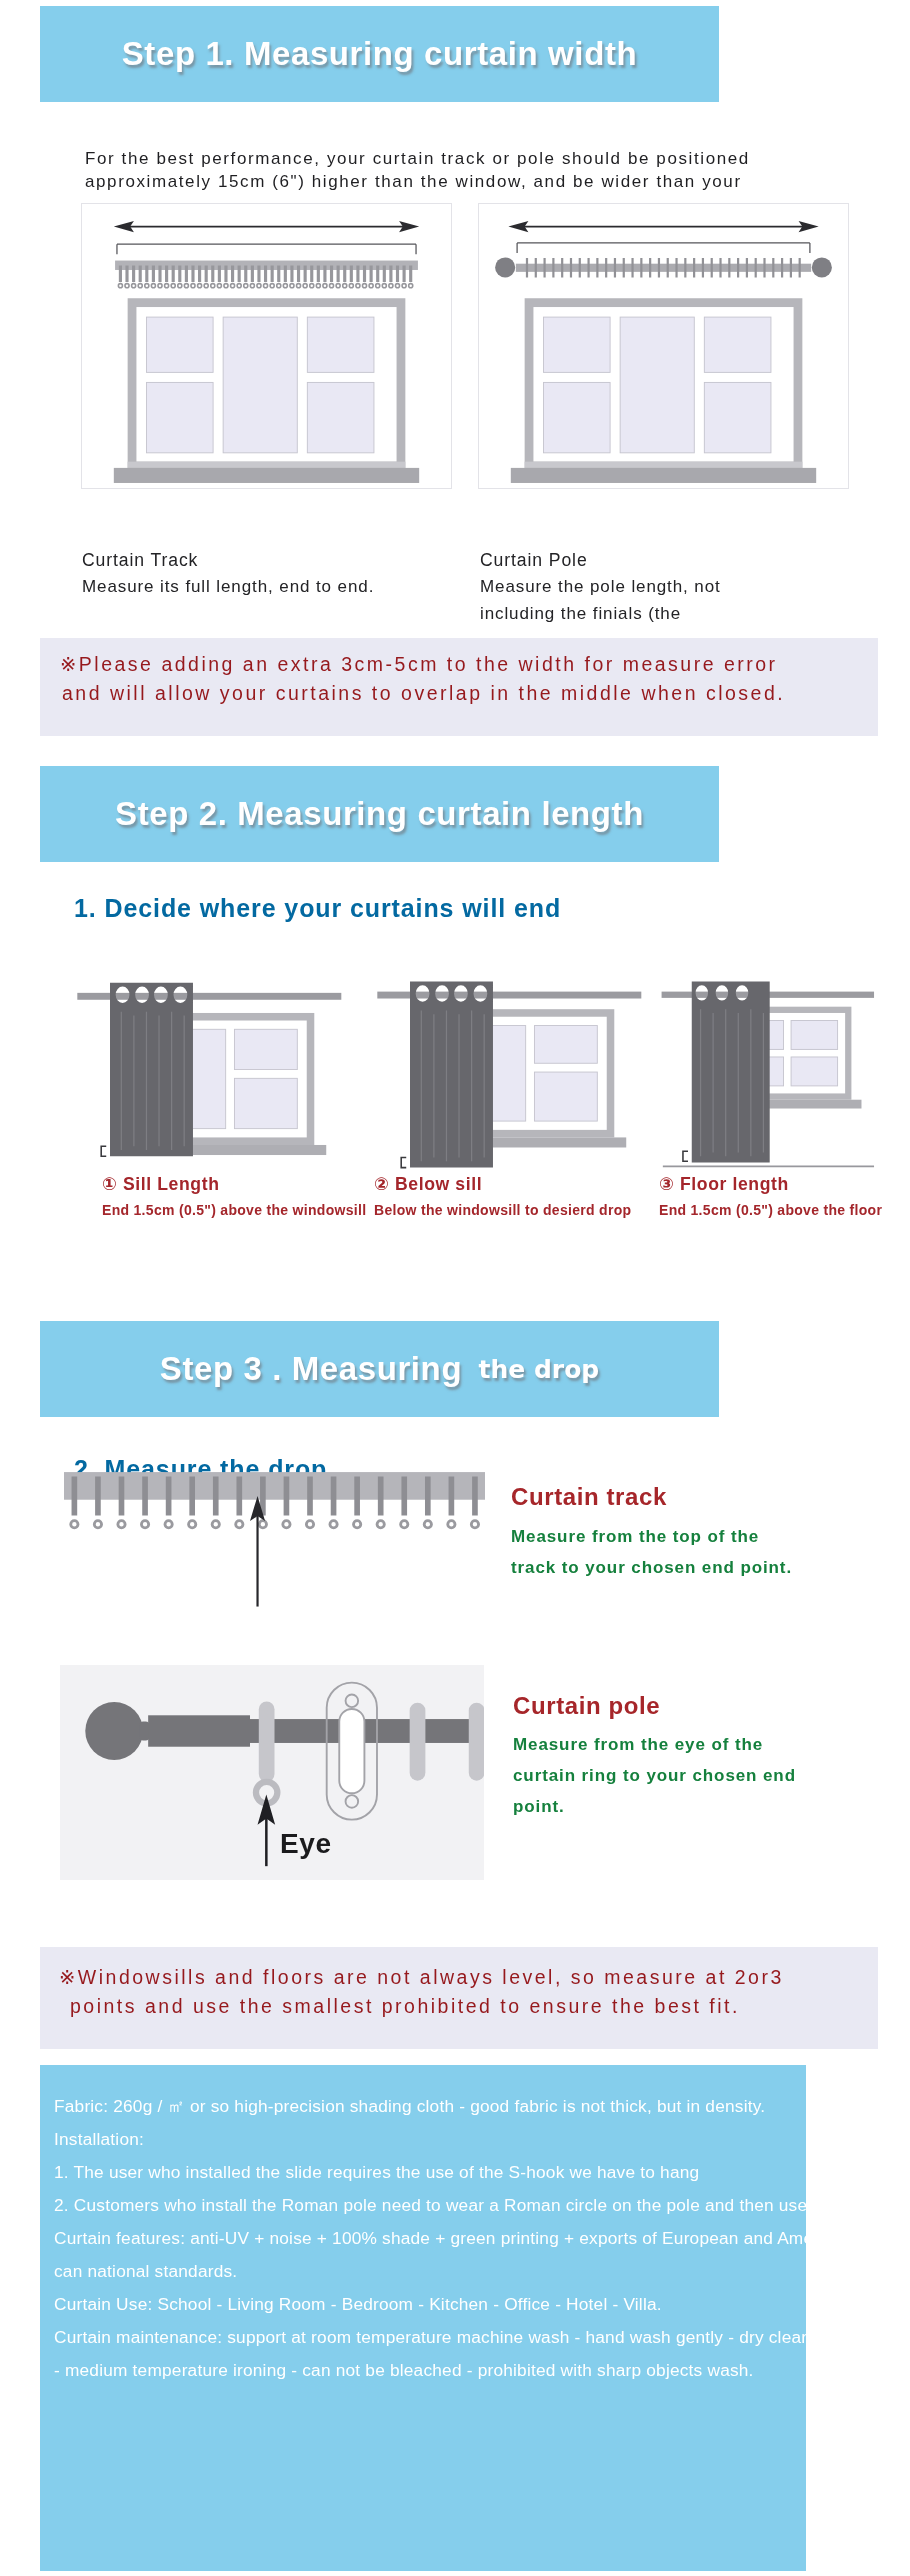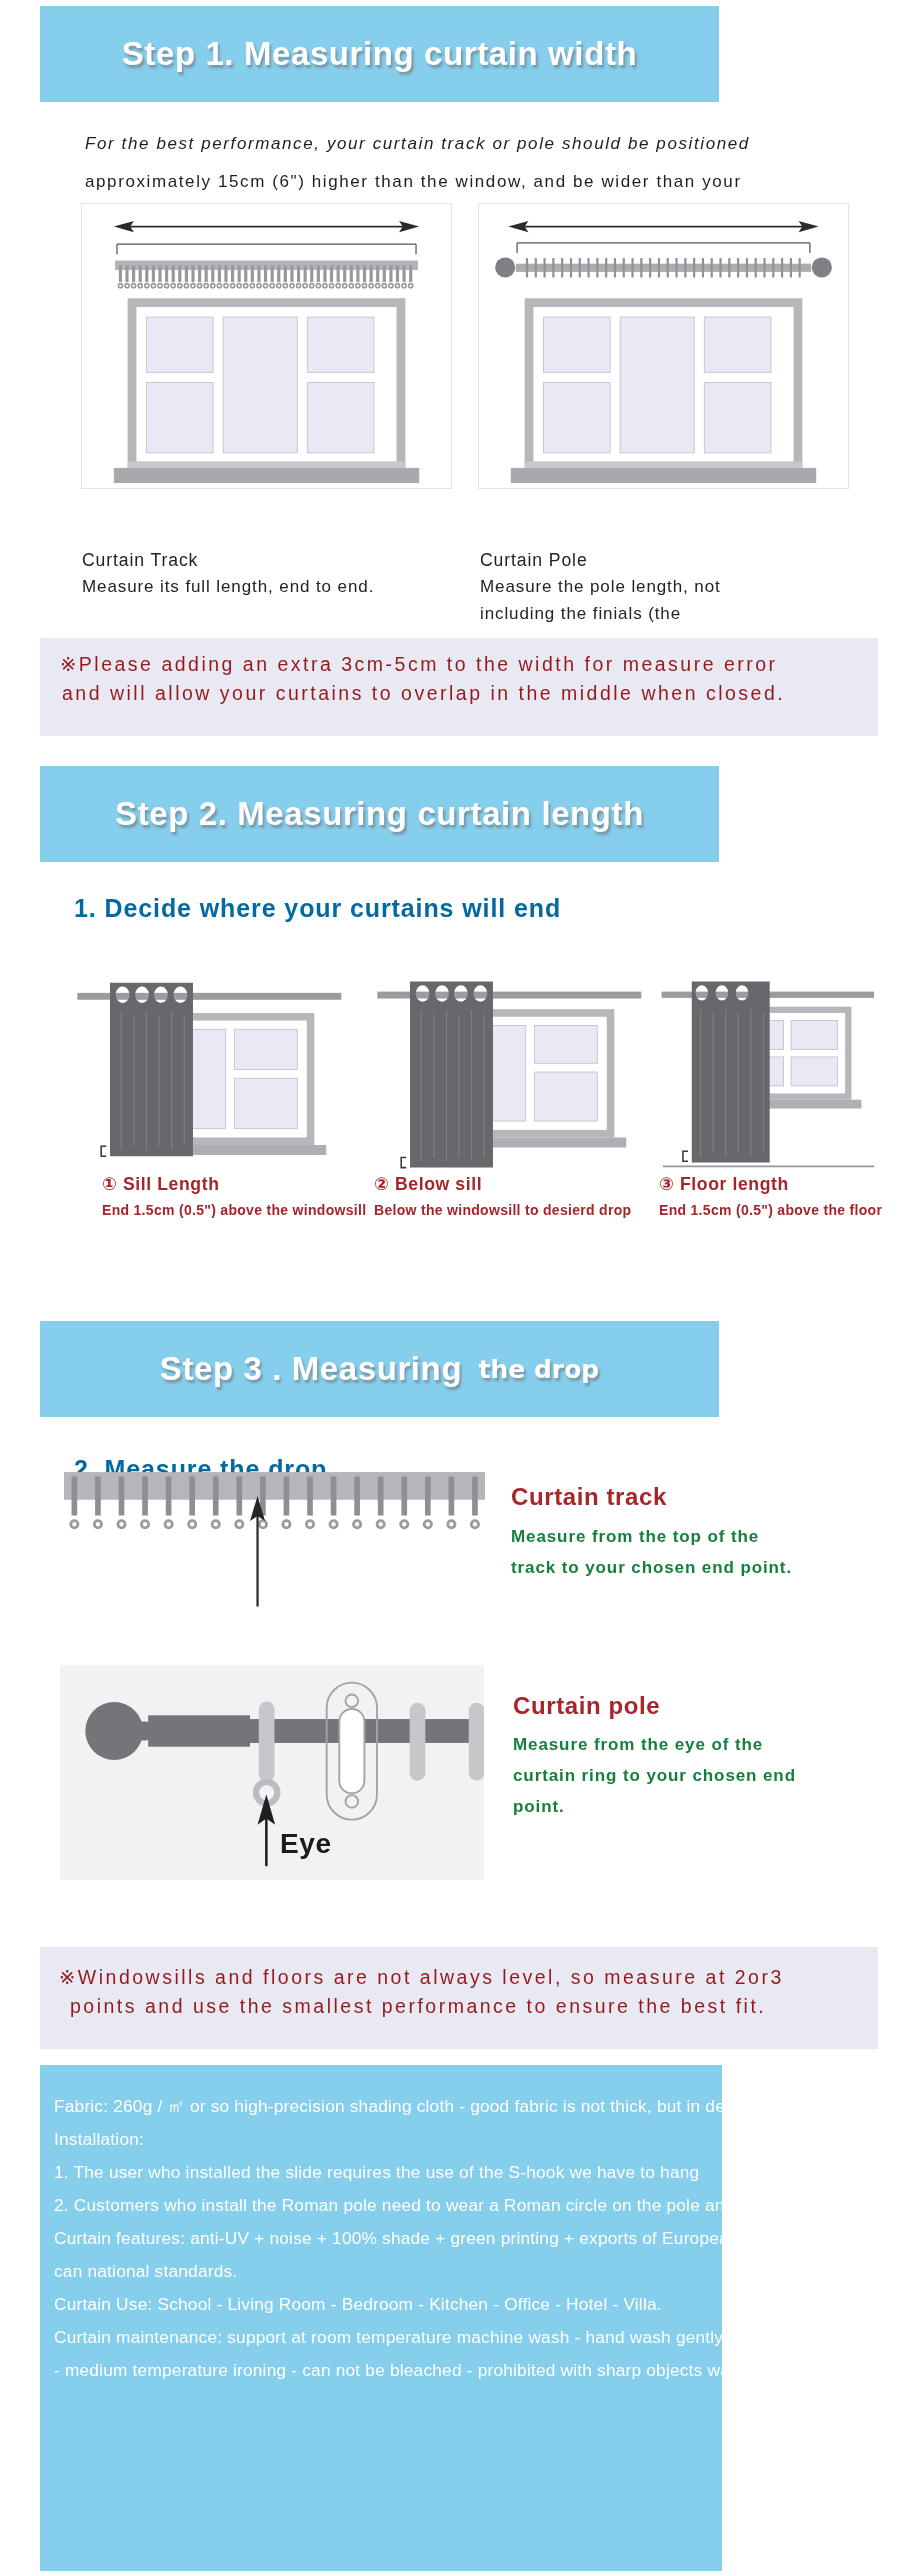--- a/index.html
+++ b/index.html
@@ -10,21 +10,21 @@
           display:flex;align-items:center;justify-content:center;}
   .banner-title{color:#ffffff;font-size:33px;font-weight:bold;letter-spacing:0.6px;
                 text-shadow:1.9px 2.5px 2.5px rgba(110,110,115,0.6);white-space:nowrap;}
   .banner-title-sub{color:#ffffff;font-size:25px;font-weight:bold;letter-spacing:0px;
                 font-family:"DejaVu Sans",sans-serif;margin-left:16.4px;
                 text-shadow:1.9px 2.5px 2.5px rgba(110,110,115,0.6);white-space:nowrap;}
   #banner1{top:6.3px;}
   #banner2{top:766px;}
   #banner3{top:1321px;}
   .intro-line{position:absolute;left:85px;color:#1f1f22;font-size:17px;letter-spacing:1.6px;white-space:nowrap;}
-  #intro1{top:134px;font-style:italic;} #intro2{top:172px;}
+  #intro1{top:149px;} #intro2{top:172px;}
   .figbox{position:absolute;top:203px;width:369px;height:284px;background:#fff;border:0.6px solid #e3e3e8;}
   #figbox-track{left:81px;} #figbox-pole{left:478px;}
   .caption-title{position:absolute;color:#232326;font-size:17.6px;letter-spacing:0.9px;white-space:nowrap;}
   .caption-line{position:absolute;color:#232326;font-size:17px;letter-spacing:0.9px;white-space:nowrap;}
   #cap1-title{left:82px;top:550px;} #cap1-l1{left:82px;top:577px;}
   #cap2-title{left:480px;top:550px;} #cap2-l1{left:480px;top:577px;} #cap2-l2{left:480px;top:604px;}
   .notebox{position:absolute;left:40px;width:838px;background:#e9e9f3;}
   #note1{top:638px;height:98px;} #note2{top:1947px;height:102px;}
   .note-line{position:absolute;color:#96191d;font-size:19.5px;letter-spacing:2.5px;white-space:nowrap;}
   #note1-l1{left:60px;top:653px;} #note1-l2{left:62px;top:682px;}
@@ -42,21 +42,21 @@
   #opt3-label{left:659px;top:1174px;} #opt3-desc{left:659px;top:1202px;}
   #track-illu{left:64px;top:1468px;width:421px;height:142px;}
   .red-head{position:absolute;color:#a6262a;font-size:24px;font-weight:bold;letter-spacing:0.6px;white-space:nowrap;}
   .red-line{position:absolute;color:#15803d;font-size:17px;font-weight:bold;letter-spacing:0.9px;white-space:nowrap;}
   #trackhead{left:511px;top:1483px;}
   #track-t1{left:511px;top:1527px;} #track-t2{left:511px;top:1558px;}
   #polebox{left:60px;top:1665px;width:424px;height:215px;background:#f2f2f4;overflow:hidden;}
   #eye-label{position:absolute;left:280px;top:1828px;color:#1b1b1d;font-size:28px;font-weight:bold;letter-spacing:0.6px;}
   #polehead{left:513px;top:1692px;}
   #pole-t1{left:513px;top:1735px;} #pole-t2{left:513px;top:1766px;} #pole-t3{left:513px;top:1797px;}
-  #footer{position:absolute;left:40px;top:2065px;width:682px;height:506px;background:#85ceec;
+  #footer{position:absolute;left:40px;top:2065px;width:766px;height:506px;background:#85ceec;
           padding-top:25px;box-sizing:border-box;}
   .fl{margin:0 0 0 14px;height:33px;line-height:33px;color:#ffffff;font-size:17.3px;letter-spacing:0.2px;white-space:nowrap;}
   .fl-indent{margin-left:35px;}
   svg{display:block;}
 </style>
 </head>
 <body>
 
 <div class="page">
 
@@ -261,21 +261,21 @@
   </div>
   <div id="eye-label">Eye</div>
 
   <div class="red-head" id="polehead">Curtain pole</div>
   <div class="red-line" id="pole-t1">Measure from the eye of the</div>
   <div class="red-line" id="pole-t2">curtain ring to your chosen end</div>
   <div class="red-line" id="pole-t3">point.</div>
 
   <div class="notebox" id="note2"></div>
   <div class="note-line" id="note2-l1">※Windowsills and floors are not always level, so measure at 2or3</div>
-  <div class="note-line" id="note2-l2">points and use the smallest performance to ensure the best fit.</div>
+  <div class="note-line" id="note2-l2">points and use the smallest prohibited to ensure the best fit.</div>
 
   <div id="footer">
     <p class="fl">Fabric: 260g / ㎡ or so high-precision shading cloth - good fabric is not thick, but in density.</p>
     <p class="fl">Installation:</p>
     <p class="fl">1. The user who installed the slide requires the use of the S-hook we have to hang</p>
     <p class="fl">2. Customers who install the Roman pole need to wear a Roman circle on the pole and then use</p>
     <p class="fl">Curtain features: anti-UV + noise + 100% shade + green printing + exports of European and Ameri-</p>
     <p class="fl">can national standards.</p>
     <p class="fl">Curtain Use: School - Living Room - Bedroom - Kitchen - Office - Hotel - Villa.</p>
     <p class="fl">Curtain maintenance: support at room temperature machine wash - hand wash gently - dry cleaning</p>

